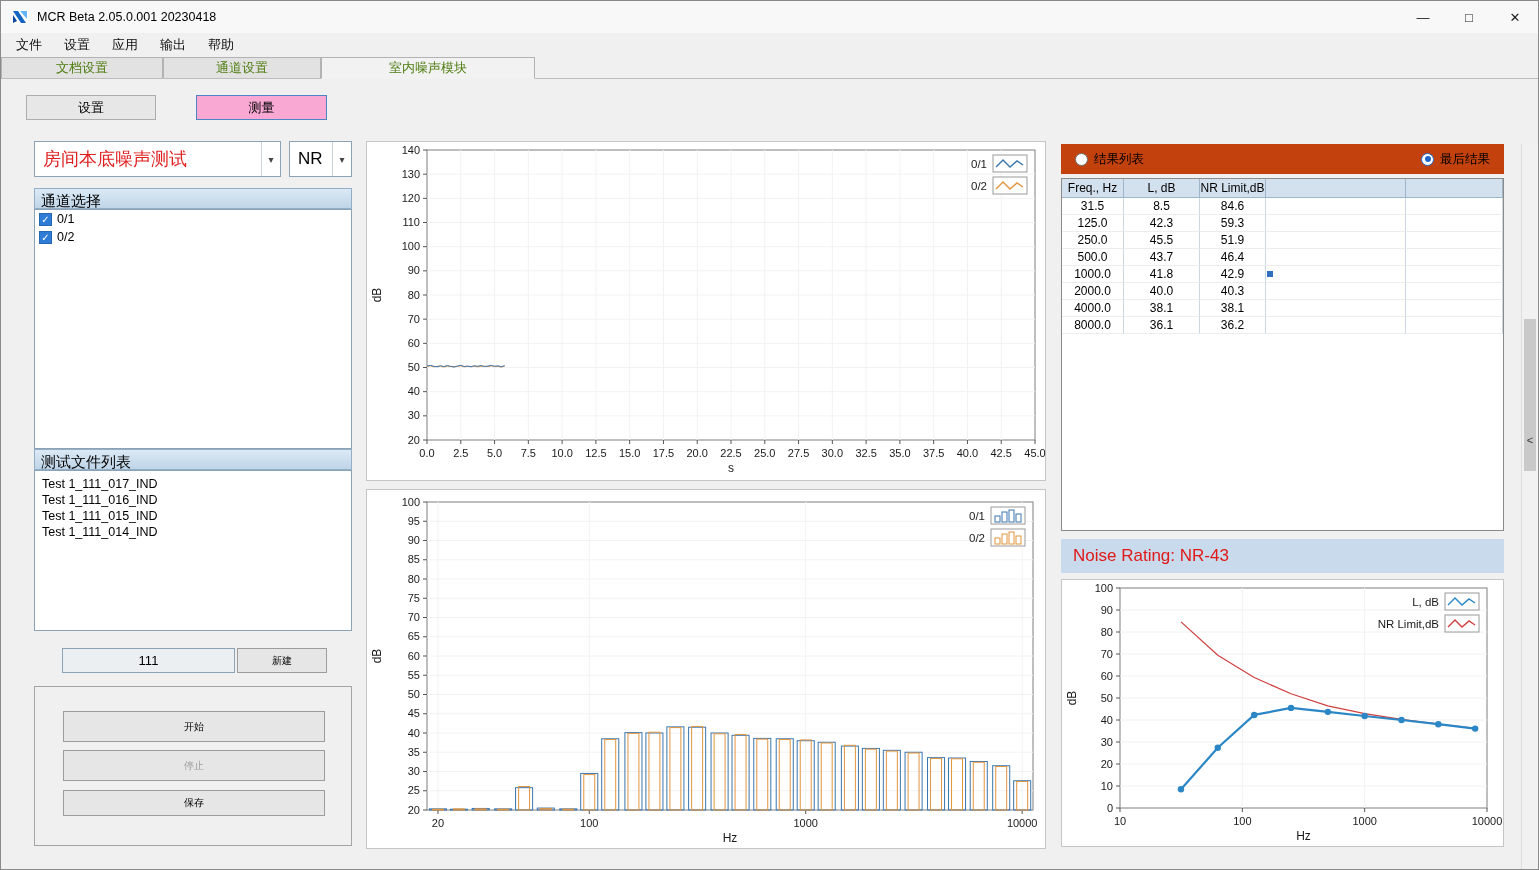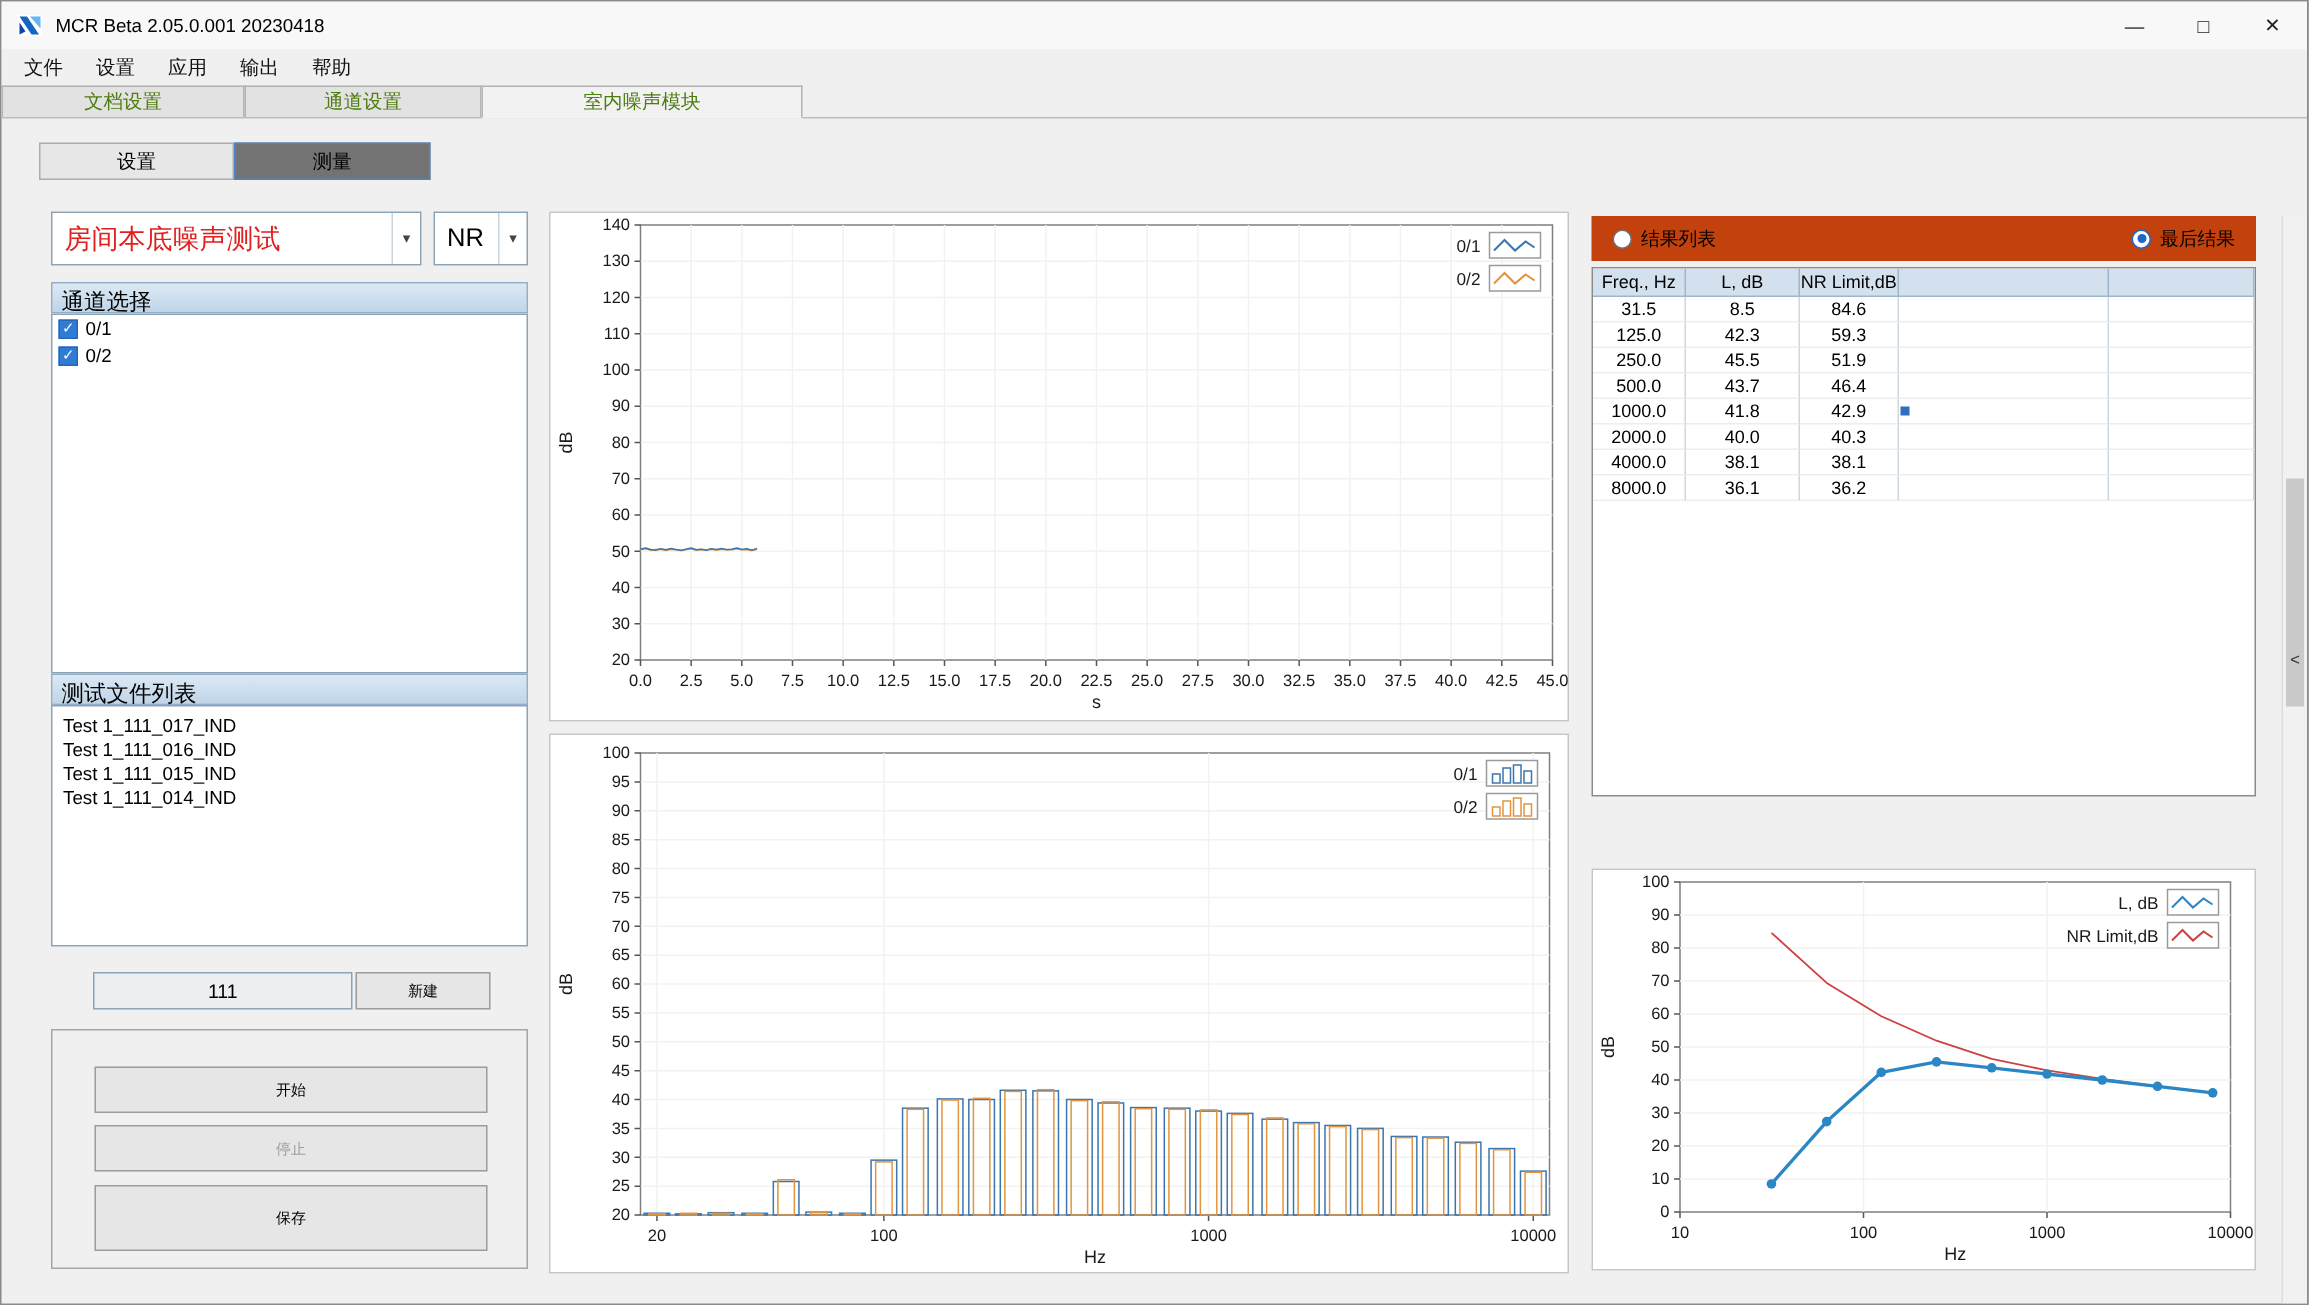--- a/index.html
+++ b/index.html
@@ -19,21 +19,21 @@
 
   
   .tabstrip { position:absolute; top:56px; left:0; right:0; height:22px; display:flex; align-items:flex-end; border-bottom:1px solid #bdbdbd; }
   .main-tab { height:21px; display:flex; align-items:center; justify-content:center; font-size:13px; color:#4d7c0f;
               background:#e2e2e2; border:1px solid #b3b3b3; border-bottom:none; cursor:pointer; }
   .main-tab.active { background:#f2f2f2; height:22px; margin-bottom:-1px; border-bottom:1px solid #f2f2f2; }
 
   
   .sub-tab { position:absolute; top:94px; height:25px; display:flex; align-items:center; justify-content:center;
              font-size:13px; background:#e7e7e7; border:1px solid #adadad; cursor:pointer; }
-  .sub-tab.active { background:#737373; border:1px solid #4f84c4; }
+  .sub-tab.active { background:#f9a8d4; border:1px solid #4f84c4;margin-left:40px; }
 
   
   .combo { position:absolute; background:#fff; border:1px solid #8ca2b5; display:flex; align-items:center; cursor:pointer; }
   .combo .val { flex:1; padding:0 8px; white-space:nowrap; overflow:hidden; }
   .combo .arrow-zone { width:19px; align-self:stretch; border-left:1px solid #c9d4dd; display:flex; align-items:center; justify-content:center; }
   .combo .arrow { font-size:10px; color:#444; }
   .combo-test .val { font-family:"Liberation Serif","DejaVu Serif",serif; font-size:18px; color:#e01f1f; }
   .combo-nr .val { font-size:17px; color:#000; }
 
   .list-header { position:absolute; background:linear-gradient(#dce9f5,#bfd5e8); border:1px solid #93afc7; font-size:15px; color:#000; padding:3px 6px; }
@@ -141,21 +141,21 @@
       <div class="file-item">Test 1_111_015_IND</div>
       <div class="file-item">Test 1_111_014_IND</div>
     </div>
 
   <input class="name-input" style="left: 61px; top: 647px; width: 173px; height: 25px;" readonly="" value="111">
   <div class="btn" style="left:236px; top:647px; width:90px; height:25px;">新建</div>
 
   <div class="group-box" style="left:33px; top:685px; width:318px; height:160px;"></div>
   <div class="btn" style="left:62px; top:710px; width:262px; height:31px;">开始</div>
   <div class="btn disabled" style="left:62px; top:749px; width:262px; height:31px;">停止</div>
-  <div class="btn" style="left:62px; top:789px; width:262px; height:44px;">保存</div>
+  <div class="btn" style="left:62px; top:789px; width:262px; height:26px;">保存</div>
 
   <div class="chart-box" id="chart-time" style="left:365px; top:140px; width:680px; height:340px;">
       <svg width="680" height="340" viewBox="0 0 680 340">
         <rect x="60" y="8" width="608" height="290" fill="#ffffff" stroke="#7f7f7f"></rect>
         <line x1="60" x2="668" y1="273.8333333333333" y2="273.8333333333333" stroke="#f2f2f2"></line>
         <line x1="60" x2="668" y1="249.66666666666669" y2="249.66666666666669" stroke="#f2f2f2"></line>
         <line x1="60" x2="668" y1="225.5" y2="225.5" stroke="#f2f2f2"></line>
         <line x1="60" x2="668" y1="201.33333333333331" y2="201.33333333333331" stroke="#f2f2f2"></line>
         <line x1="60" x2="668" y1="177.16666666666669" y2="177.16666666666669" stroke="#f2f2f2"></line>
         <line x1="60" x2="668" y1="153" y2="153" stroke="#f2f2f2"></line>
@@ -466,20 +466,23 @@
       </div>
       <div class="res-row">
         <div class="td">8000.0</div>
         <div class="td">36.1</div>
         <div class="td">36.2</div>
         <div class="td"></div>
         <div class="td"></div>
       </div>
     </div>
 
+  <div class="noise-bar" style="left:1060px; top:538px; width:443px; height:34px;">
+    <span>Noise Rating: NR-43</span>
+  </div>
 
   <div class="chart-box" id="chart-nr" style="left:1060px; top:578px; width:443px; height:268px;">
       <svg width="443" height="268" viewBox="0 0 443 268">
         <rect x="58" y="8" width="367" height="220" fill="#ffffff" stroke="#7f7f7f"></rect>
         <line x1="58" x2="425" y1="206" y2="206" stroke="#f2f2f2"></line>
         <line x1="58" x2="425" y1="184" y2="184" stroke="#f2f2f2"></line>
         <line x1="58" x2="425" y1="162" y2="162" stroke="#f2f2f2"></line>
         <line x1="58" x2="425" y1="140" y2="140" stroke="#f2f2f2"></line>
         <line x1="58" x2="425" y1="118" y2="118" stroke="#f2f2f2"></line>
         <line x1="58" x2="425" y1="96" y2="96" stroke="#f2f2f2"></line>

